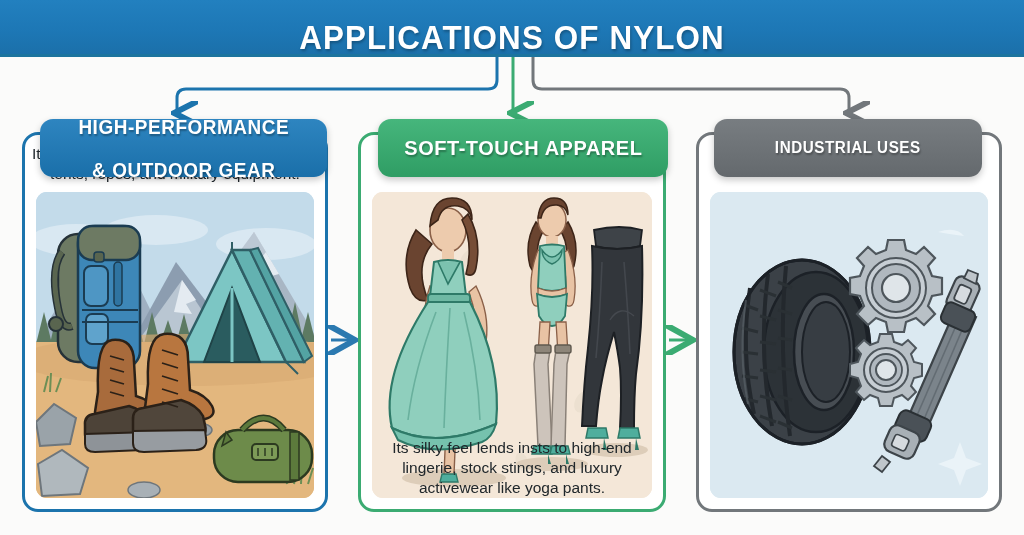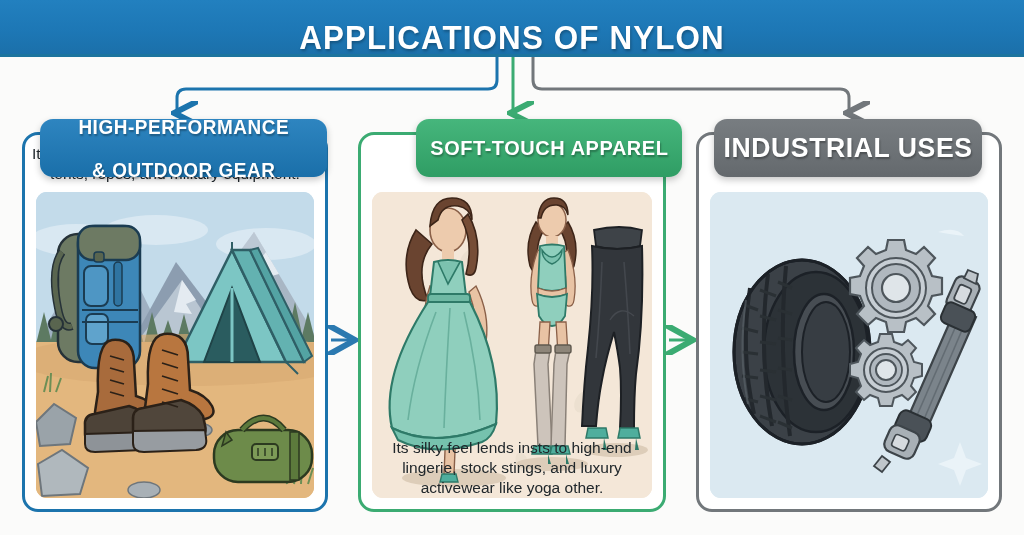--- a/index.html
+++ b/index.html
@@ -49,22 +49,22 @@
     color: #fff; font-weight: bold; letter-spacing: 0.6px;
     box-shadow: 0 3px 7px rgba(0,0,0,0.22);
     z-index: 5;
   }
   .pill span {
     display: block; line-height: 1.02;
     text-shadow: 1px 2px 2px rgba(0,0,0,0.3);
     transform: scaleX(0.95);
   }
   .pill.p1 { left: 40px;  width: 287px; font-size: 21px; background: linear-gradient(180deg,#2e85c0,#1a6fa9); }
-  .pill.p2 { left: 378px; width: 266px; font-size: 21px; background: linear-gradient(180deg,#46b67c,#2f9d64); margin-left: 38px; }
-  .pill.p3 { left: 714px; width: 268px; font-size: 28px; background: linear-gradient(180deg,#787d81,#64696d); text-align: right; }
+  .pill.p2 { left: 378px; width: 290px; font-size: 21px; background: linear-gradient(180deg,#46b67c,#2f9d64); }
+  .pill.p3 { left: 714px; width: 268px; font-size: 16px; background: linear-gradient(180deg,#787d81,#64696d); text-align: right; }
 
   
   .art {
     position: absolute; left: 11px; top: 57px;
     width: calc(100% - 22px); height: 306px;
     border-radius: 11px; overflow: hidden;
   }
   .p1 .art { background: linear-gradient(180deg,#bcd9ea 0%,#cfe3ee 40%,#dcc59a 46%,#e3b77e 100%); }
   .p2 .art { background: #f4e7d8; }
   .p3 .art { background: #dbe9f1; }
@@ -310,21 +310,21 @@
           </g>
           <path d="M238,128 q10,-16 24,-4" fill="none" stroke="#45494f" stroke-width="1.4"></path>
 
           <path d="M216,236 l18,0 l2,10 l-22,0 Z" fill="#4fae9d" stroke="#2e7a68" stroke-width="1.5"></path>
           <path d="M248,236 l18,0 l2,10 l-22,0 Z" fill="#4fae9d" stroke="#2e7a68" stroke-width="1.5"></path>
           <path d="M232,246 l3,12 l-4,0 Z" fill="#2e7a68"></path>
           <path d="M264,246 l3,12 l-4,0 Z" fill="#2e7a68"></path>
         </g>
       </svg>
     </div>
-    <div class="caption bot">Its silky feel lends insts to high-end lingerie, stock stings, and luxury activewear like yoga other.</div>
+    <div class="caption bot">Its silky feel lends insts to high-end lingerie, stock stings, and luxury activewear like yoga pants.</div>
   </div>
 
   <div class="panel p3">
     <div class="art">
       <svg viewBox="0 0 284 306" width="284" height="306">
         <rect x="0" y="0" width="284" height="306" fill="#dbe9f1"></rect>
 
         <path d="M250,250 l6,16 l16,6 l-16,6 l-6,16 l-6,-16 l-16,-6 l16,-6 Z" fill="#eaf3f8"></path>
         <path d="M228,40 q18,-6 26,4 q-16,-2 -26,-4 Z" fill="#eaf3f8"></path>
 

